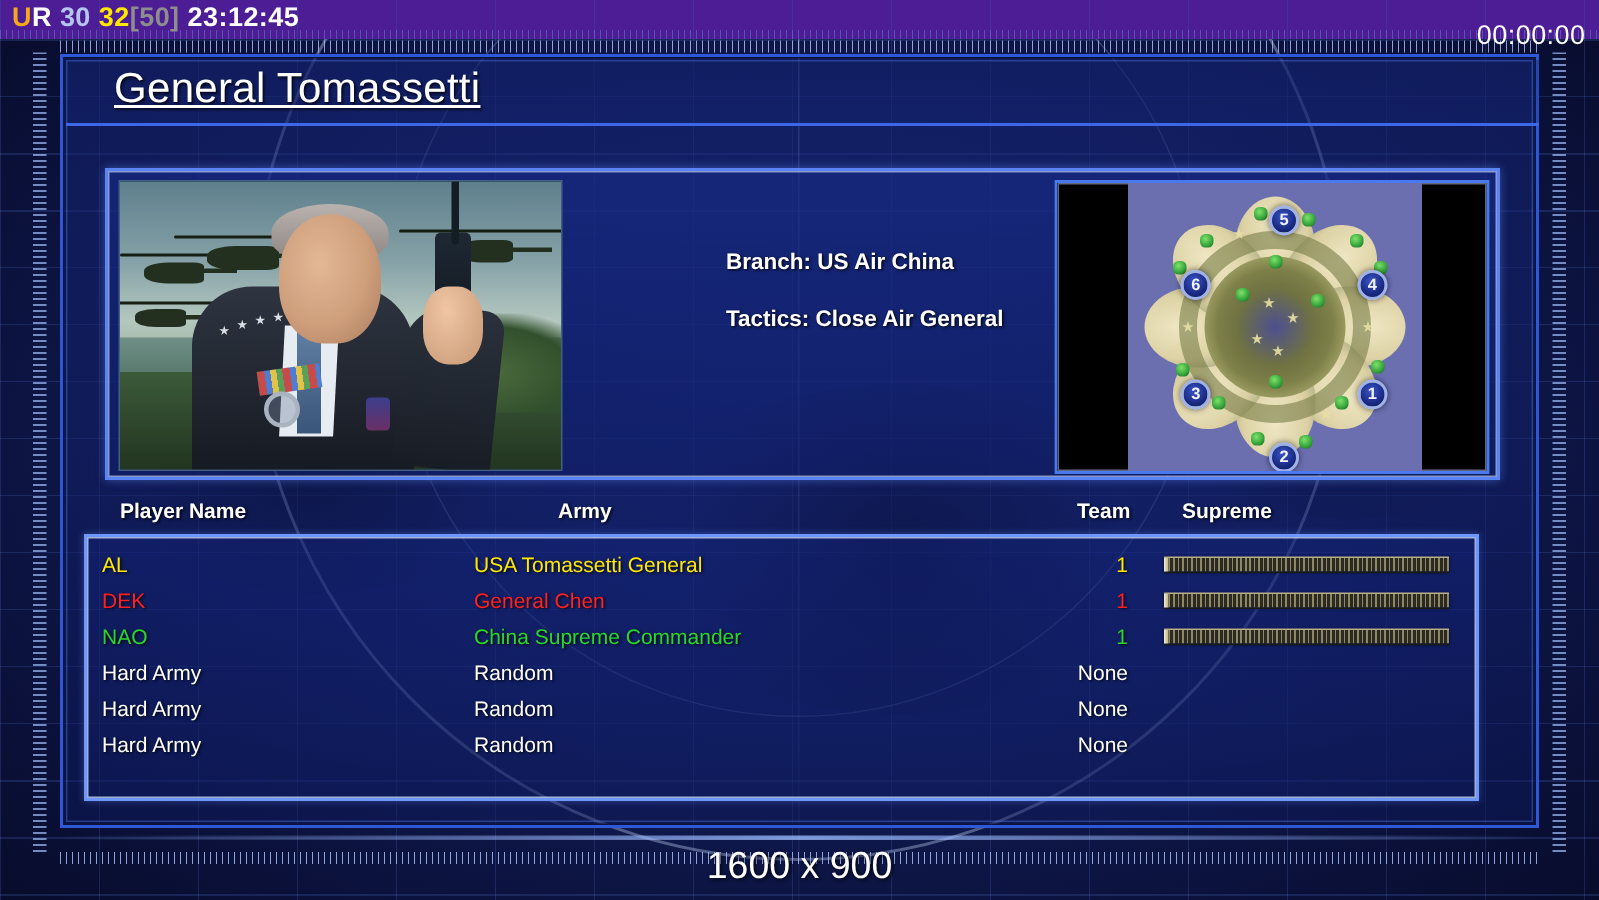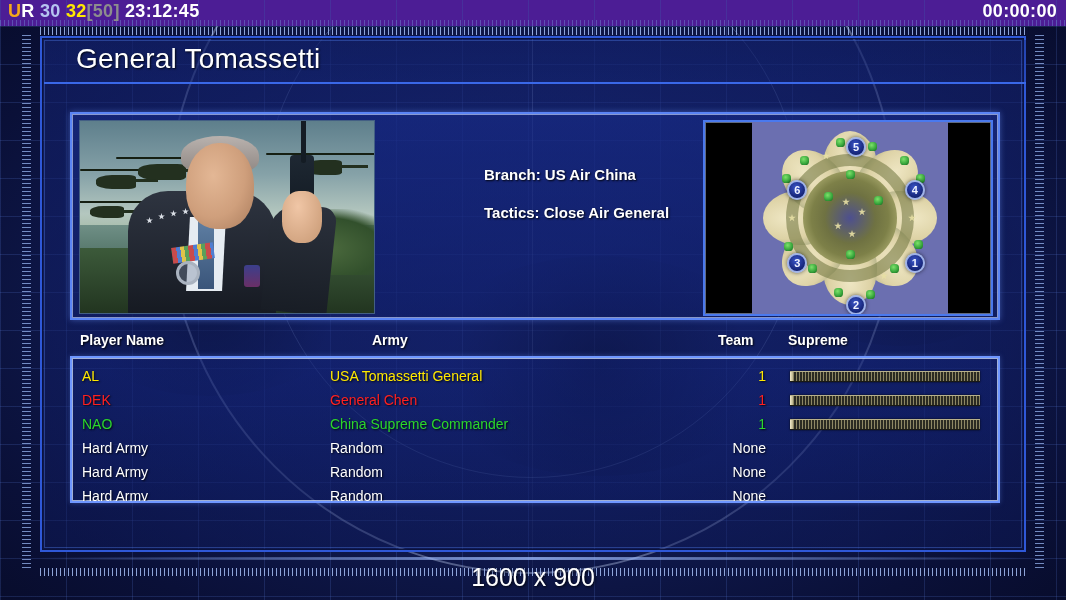--- a/index.html
+++ b/index.html
@@ -44,22 +44,22 @@
     white-space: nowrap; z-index: 3;
   }
   #stats span { vertical-align: baseline; }
   .s-u    { color: #f5a81b; }
   .s-r    { color: #ffffff; }
   .s-n1   { color: #b6c4f0; }
   .s-n2   { color: #ffe800; }
   .s-brk  { color: #8d8d8d; }
   .s-time { color: #ffffff; }
   #clock {
-    position: absolute; right: 9px; top: 1px;
-    font-size: 18px; font-weight: bold; color: #ffffff; z-index:3;
+    position: absolute; right: 9px; top: 13px;
+    font-size: 18px; font-weight: normal; color: #ffffff; z-index:3;
     letter-spacing: .3px;
   }
 
   
   #bg {
     position: absolute; left:0; top:26px; width:1066px; height:574px;
     background:
       radial-gradient(ellipse 900px 520px at 50% 48%, #16246e 0%, #111c55 38%, #0a1038 68%, #05081e 100%);
     overflow: hidden;
   }
@@ -144,20 +144,21 @@
   #titlebar {
     position:absolute; left:2px; top:2px; width:982px; height:44px;
     border-bottom: 2px solid #3a68e8;
     background: linear-gradient(to bottom, rgba(16,30,100,.35), rgba(20,38,120,.25));
   }
   #title {
     position:absolute; left:32px; top:3px;
     font-size: 28px; color: #ffffff; font-weight: normal;
     text-shadow: 1px 1px 2px rgba(0,0,0,.8);
     letter-spacing: .2px;
+    text-decoration: underline;
   }
 
   
   #infopanel {
     position:absolute; left:28px; top:74px; width:930px; height:208px;
     border: 2px solid #5a84f5;
     box-shadow: 0 0 6px rgba(110,150,255,.45), 0 0 0 1px rgba(200,215,255,.65) inset;
     background: linear-gradient(to bottom, rgba(24,44,140,.55), rgba(16,30,105,.45));
   }
 
@@ -317,21 +318,21 @@
   
   #tableheader {
     position:absolute; left:28px; top:294px; width:930px; height:22px;
   }
   #tableheader .th {
     position:absolute; top:0;
     color:#ffffff; font-size:14px; font-weight:bold;
     text-shadow: 1px 1px 2px rgba(0,0,0,.9);
   }
   #tablepanel {
-    position:absolute; left:28px; top:318px; width:930px; height:147px;
+    position:absolute; left:14px; top:318px; width:930px; height:178px;
     border: 2px solid #6e96ff;
     box-shadow: 0 0 0 1px rgba(210,225,255,.75) inset, 0 0 5px rgba(110,150,255,.35);
     background: linear-gradient(to bottom, rgba(20,38,130,.35), rgba(14,28,100,.28));
     overflow:hidden;
   }
   .prow {
     position:absolute; left:0; width:100%; height:24px;
     font-size:14px;
   }
   .prow .c {

